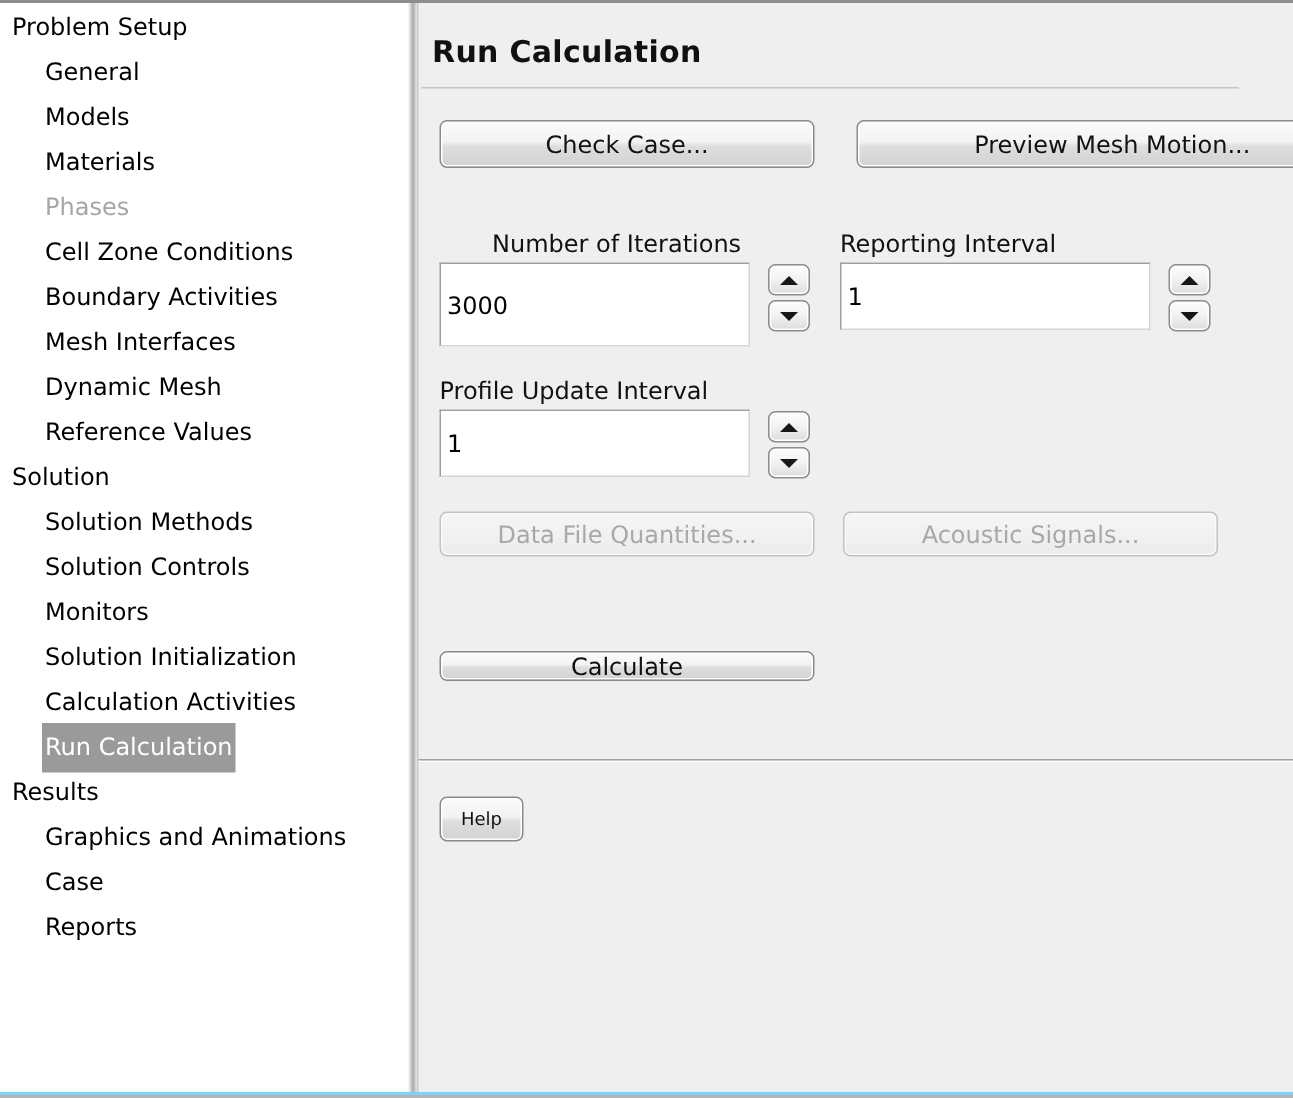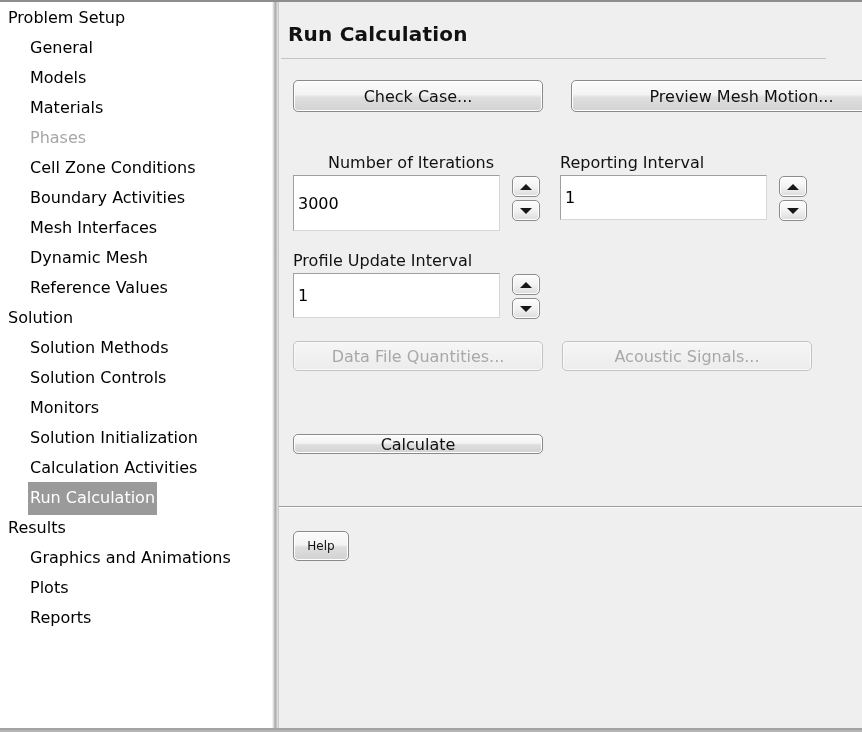--- a/index.html
+++ b/index.html
@@ -9,21 +9,21 @@
     width: 862px; height: 732px;
     overflow: hidden;
     font-family: "DejaVu Sans", "Liberation Sans", sans-serif;
     background: #ffffff;
   }
 
   #app {
     position: relative;
     width: 862px;
     height: 732px;
-    background: #a3a3a3;
+    background: #7dd3fc;
     border-top: 2px solid #8d8d8d;
     border-bottom: 2px solid #b4b4b4;
   }
 
   
   #sidebar {
     position: absolute;
     left: 0; top: 0;
     width: 272px;
     height: 726px;
@@ -208,21 +208,21 @@
         <li class="nav-child"><span class="lbl">Reference Values</span></li>
         <li class="nav-group">Solution</li>
         <li class="nav-child"><span class="lbl">Solution Methods</span></li>
         <li class="nav-child"><span class="lbl">Solution Controls</span></li>
         <li class="nav-child"><span class="lbl">Monitors</span></li>
         <li class="nav-child"><span class="lbl">Solution Initialization</span></li>
         <li class="nav-child"><span class="lbl">Calculation Activities</span></li>
         <li class="nav-child selected"><span class="lbl">Run Calculation</span></li>
         <li class="nav-group">Results</li>
         <li class="nav-child"><span class="lbl">Graphics and Animations</span></li>
-        <li class="nav-child"><span class="lbl">Plots</span></li>
+        <li class="nav-child"><span class="lbl">Case</span></li>
         <li class="nav-child"><span class="lbl">Reports</span></li>
       </ul>
   </div>
 
   <div id="divider"></div>
 
   <div id="panel">
 
     <div id="panel-title">Run Calculation</div>
     <div id="title-rule"></div>

